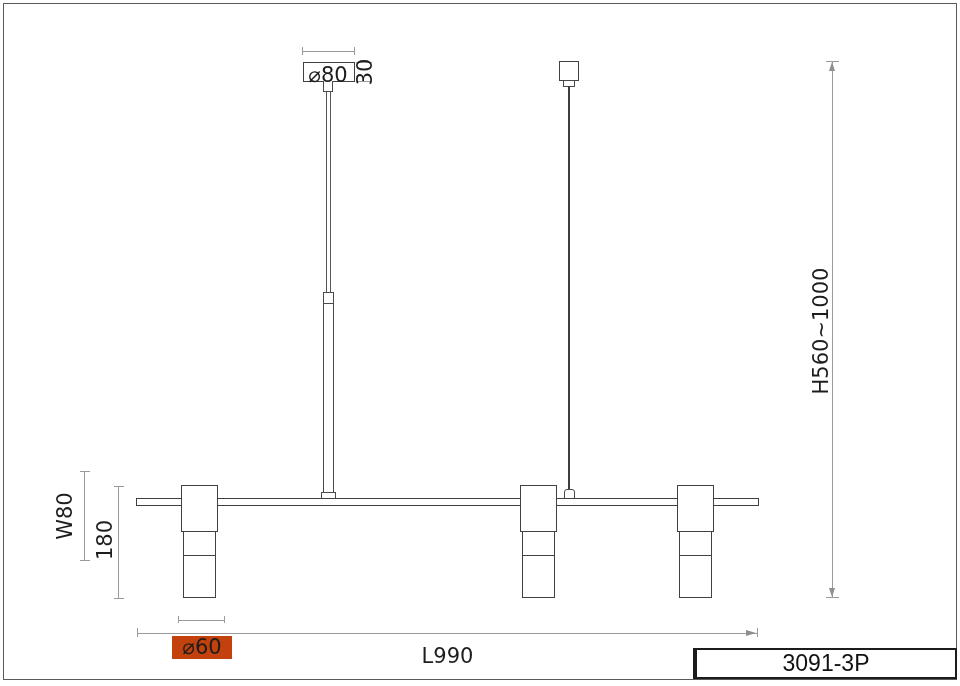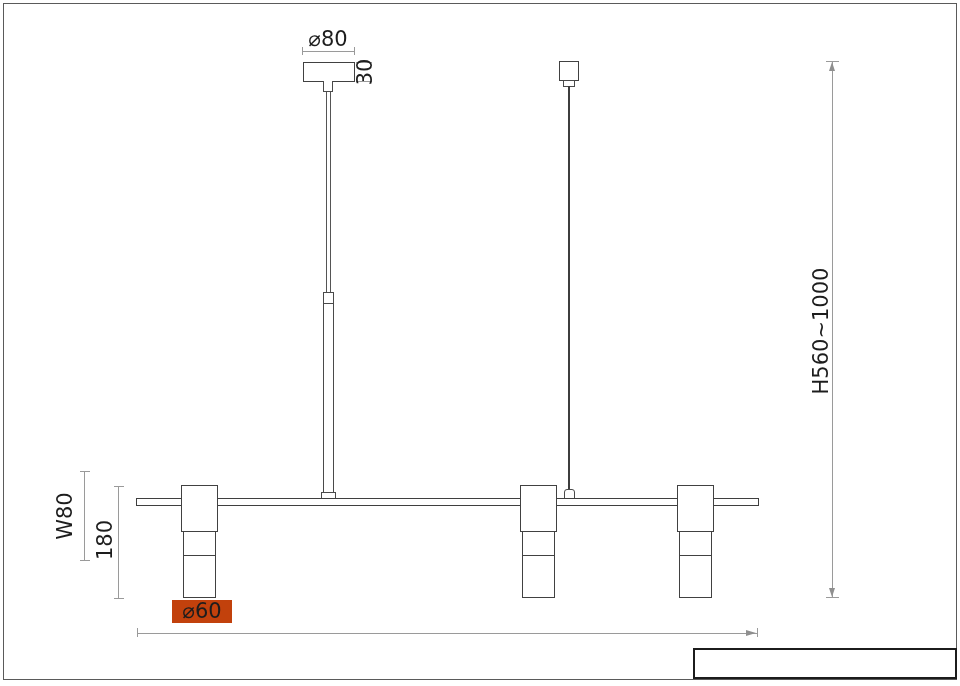--- a/index.html
+++ b/index.html
@@ -34,21 +34,21 @@
   
   .lamp-top { top:485px; width:37px; height:47px; z-index:3; }
   .lamp-bottom { top:531px; width:33px; height:67px; z-index:3; }
   .seam { left:-1.5px; top:23px; width:33px; height:0; border-top:1.5px solid #414141; }
 
   
   .dline { background:#9a9a9a; }
   .dtick { background:#9a9a9a; }
   .dtext { color:#1d1d1d; font-size:21px; line-height:1.1; white-space:nowrap; }
   .vtext { transform:translate(-50%,-50%) rotate(-90deg); }
-  .ctr { text-align:center; }
+  .ctr { text-align:center;margin-top:36px; }
   .arr { width:0; height:0; }
   .arr-up { border-left:3px solid transparent; border-right:3px solid transparent; border-bottom:9px solid #8f8f8f; }
   .arr-down { border-left:3px solid transparent; border-right:3px solid transparent; border-top:9px solid #8f8f8f; }
   .arr-right { border-top:3px solid transparent; border-bottom:3px solid transparent; border-left:10px solid #8f8f8f; }
 
   
   .tblock { left:693px; top:648px; width:264px; height:31px; border:2px solid #1c1c1c; display:flex; z-index:5; background:#fff; }
   .tcell { display:flex; align-items:center; color:#111; font-size:23px; font-family:"Liberation Sans","DejaVu Sans",sans-serif; }
   .tcell-label { width:121px; justify-content:flex-end; padding-right:3px; }
   .tcell-value { flex:1; justify-content:center; border-left:2px solid #1c1c1c; }
@@ -117,17 +117,19 @@
 
   <div class="abs dline" style="left:178px;top:620px;width:47px;height:1px;"></div>
   <div class="abs dtick" style="left:178px;top:616px;width:1px;height:7px;"></div>
   <div class="abs dtick" style="left:224px;top:616px;width:1px;height:7px;"></div>
   <div class="abs dtext ctr" style="left:172px;top:600px;width:60px;background:#c2410c;z-index:2;">⌀60</div>
 
   <div class="abs dline" style="left:137px;top:633px;width:621px;height:1px;"></div>
   <div class="abs dtick" style="left:137px;top:628px;width:1px;height:9px;"></div>
   <div class="abs dtick" style="left:757px;top:628px;width:1px;height:9px;"></div>
   <div class="abs arr arr-right" style="left:746px;top:630px;"></div>
+  <div class="abs dtext ctr" style="left:137px;top:609px;width:621px;">L990</div>
 
   <div class="abs tblock">
+    <div class="tcell tcell-value">3091-3P</div>
   </div>
 
 </div>
 
 </body></html>

